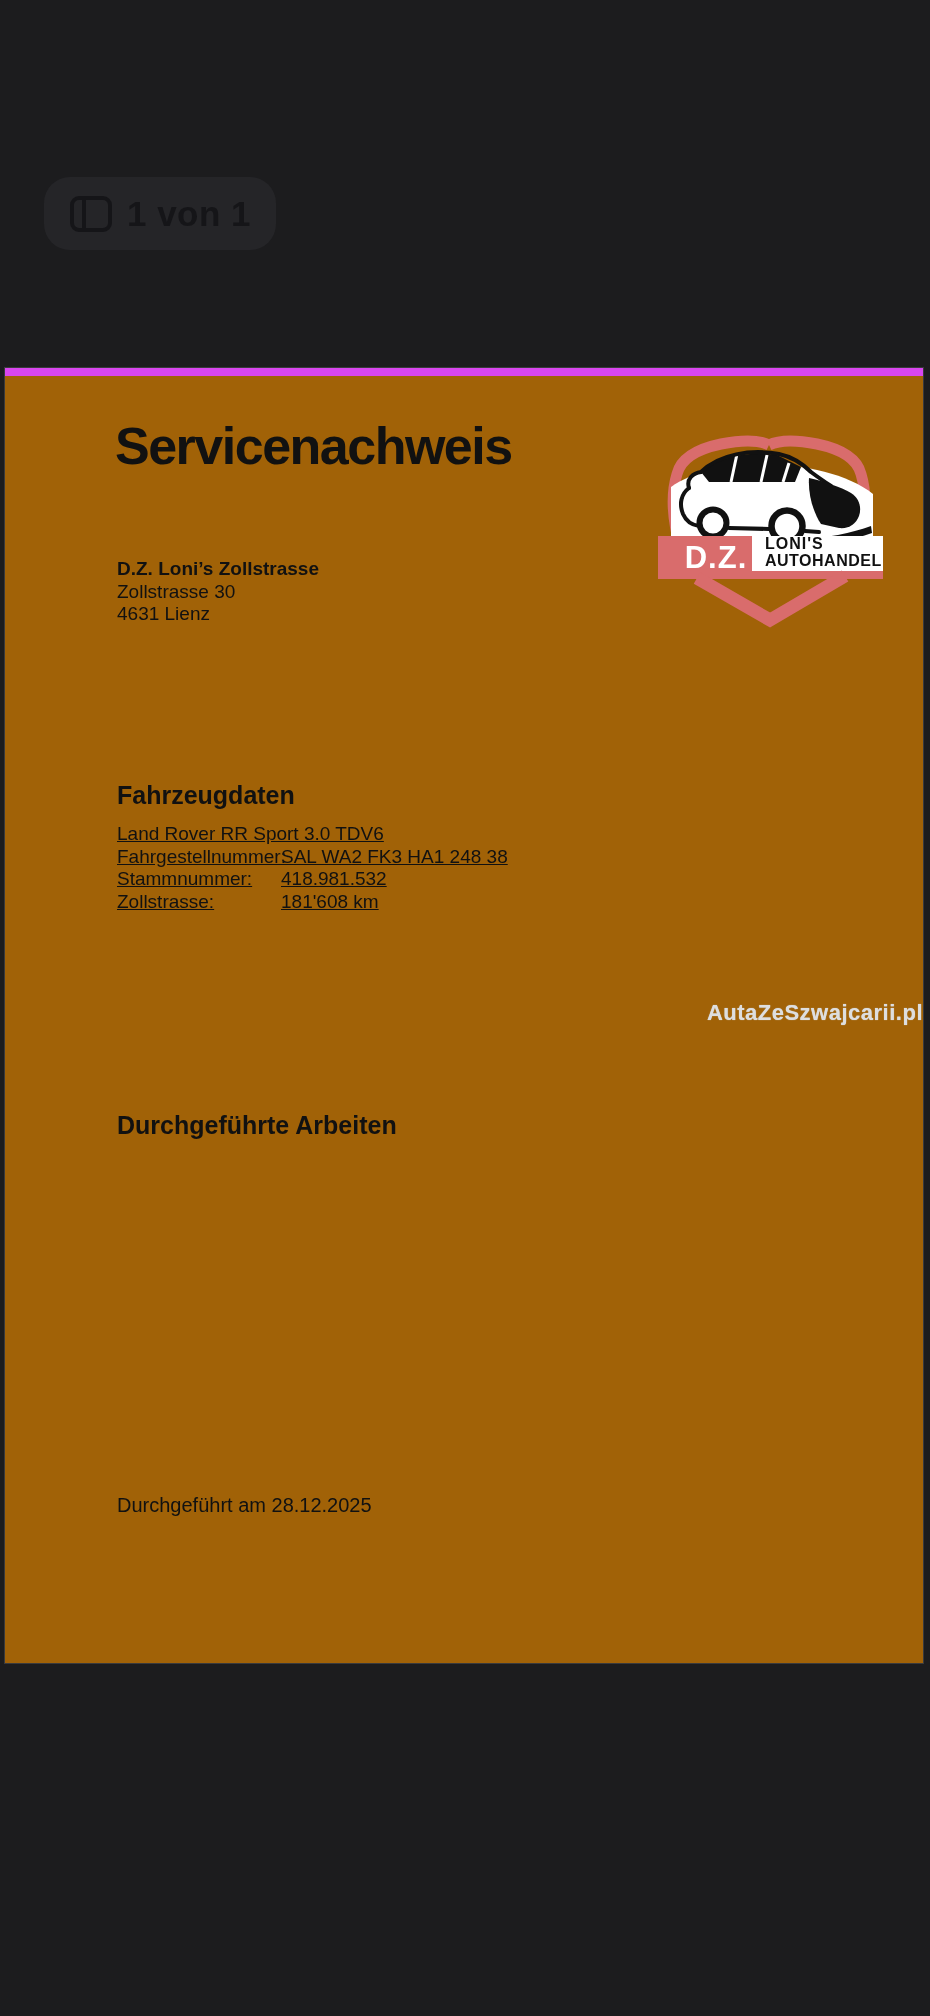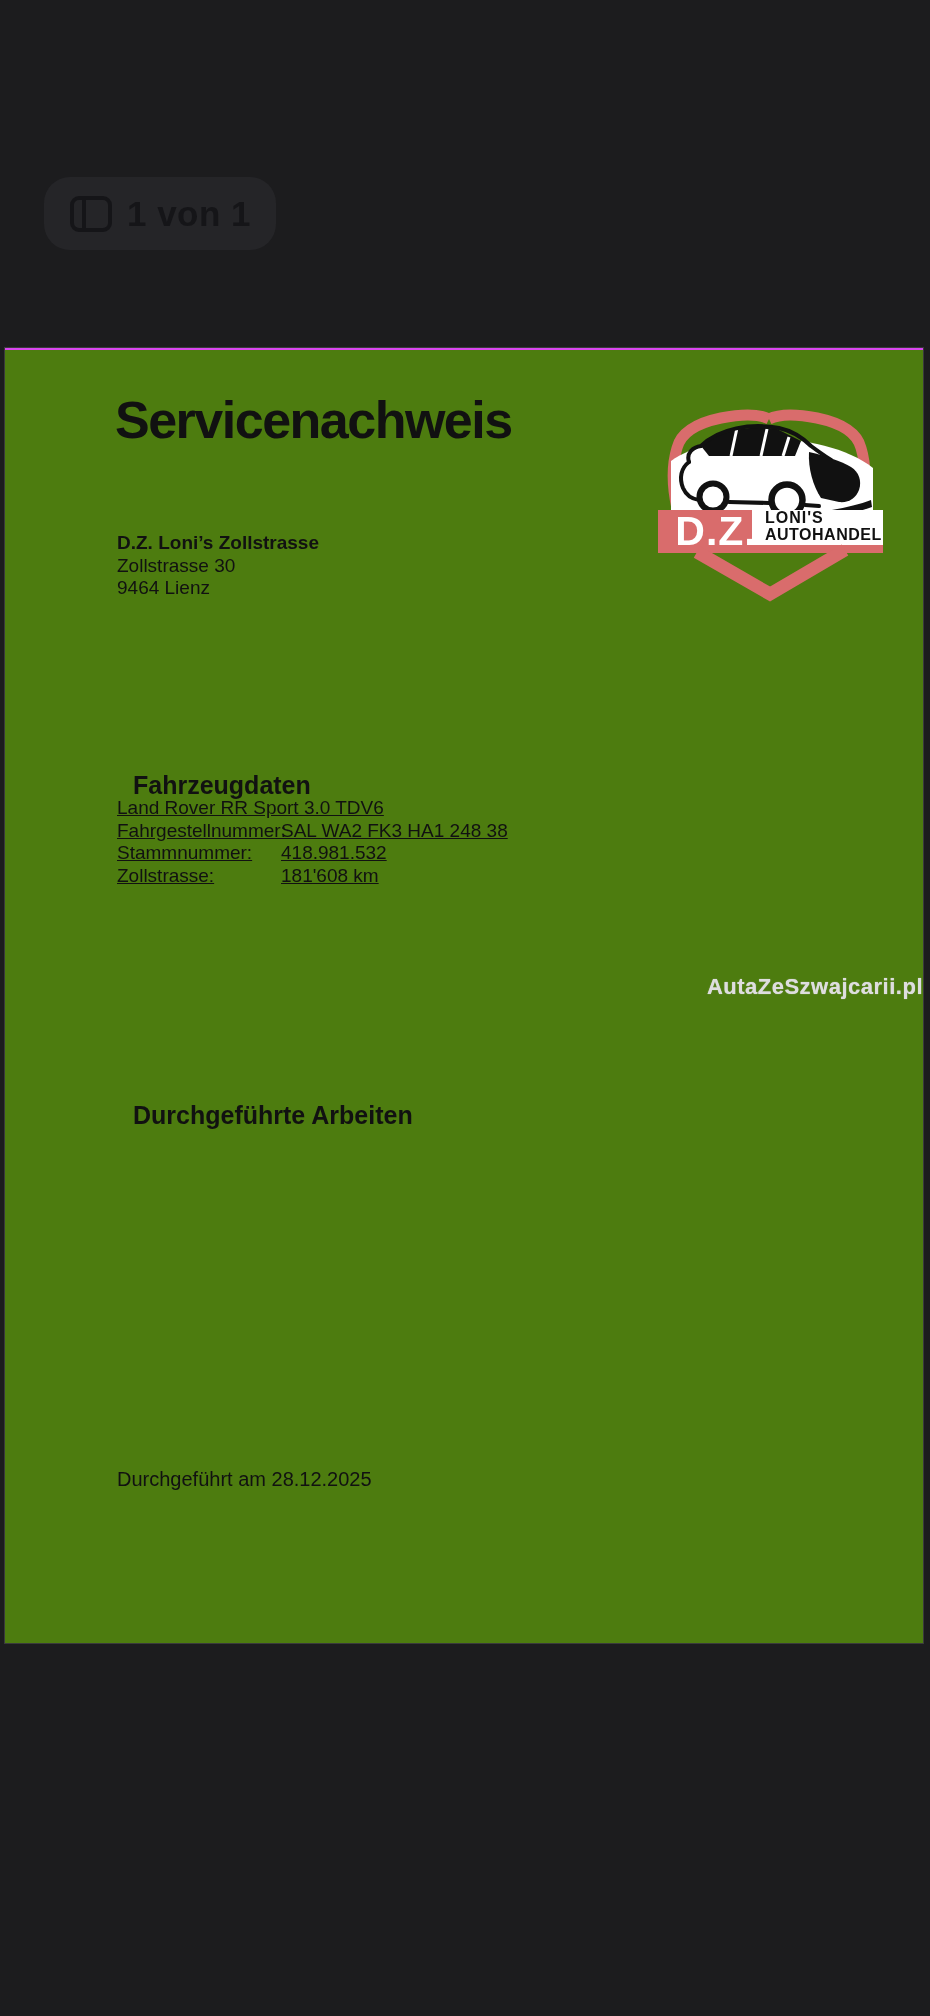--- a/index.html
+++ b/index.html
@@ -18,40 +18,40 @@
     background:#252528;
     display:flex;align-items:center;justify-content:center;gap:14px;
     color:#151518;
   }
   .page-indicator .pi-label{
     font-size:35px;font-weight:bold;letter-spacing:0.5px;
   }
 
   
   .page{
-    position:absolute;left:5px;top:348px;
+    position:absolute;left:5px;top:368px;
     width:918px;height:1295px;
-    background:#4d7c0f;
-    border-top:2px solid #d946ef;
+    background:#a16207;
+    border-top:8px solid #d946ef;
     box-shadow:0 0 0 1px #3a3a3c;
     box-sizing:border-box;
   }
   .doc-title{
     position:absolute;left:110px;top:40px;margin:0;
     font-size:52px;font-weight:bold;color:#111;
     letter-spacing:-1.5px;
   }
   .address{
     position:absolute;left:112px;top:182px;
     font-size:19px;line-height:22.6px;color:#111;
   }
   .address .addr-name{font-weight:bold;}
 
   .section-heading{
-    position:absolute;left:112px;margin:16px;
+    position:absolute;left:112px;margin:0;
     font-size:25px;font-weight:bold;color:#111;
   }
   .heading-vehicle{top:405px;}
   .heading-work{top:735px;}
 
   .vehicle-block{
     position:absolute;left:112px;top:447px;
     font-size:19px;line-height:22.6px;color:#111;text-decoration:underline;
   }
   .kv-row{display:flex;}
@@ -78,21 +78,21 @@
 
   
   .logo{
     position:absolute;left:648px;top:56px;
     width:232px;height:200px;
   }
   .logo svg{position:absolute;left:0;top:0;}
   .logo-dz{
     position:absolute;left:5px;top:104px;width:116px;height:43px;
     display:flex;align-items:center;justify-content:center;
-    color:#ffffff;font-size:41px;font-weight:bold;letter-spacing:1px;
+    color:#ffffff;font-size:31px;font-weight:bold;letter-spacing:1px;
   }
   .logo-line1{
     position:absolute;left:112px;top:103px;
     color:#111;font-size:16px;font-weight:bold;letter-spacing:1px;
   }
   .logo-line2{
     position:absolute;left:112px;top:120px;
     color:#111;font-size:16px;font-weight:bold;letter-spacing:0.5px;
   }
 </style>
@@ -148,21 +148,21 @@
         <path d="M44,146 L117,188 L192,144" fill="none" stroke="#d96c6c" stroke-width="13"></path>
       </svg>
       <div class="logo-dz">D.Z.</div>
       <div class="logo-line1">LONI'S</div>
       <div class="logo-line2">AUTOHANDEL</div>
     </div>
 
     <div class="address">
       <div class="addr-name">D.Z. Loni’s Zollstrasse</div>
       <div>Zollstrasse 30</div>
-      <div>9464 Lienz</div>
+      <div>4631 Lienz</div>
     </div>
 
     <h2 class="section-heading heading-vehicle">Fahrzeugdaten</h2>
     <div class="vehicle-block">
       <div>Land Rover RR Sport 3.0 TDV6</div>
       <div class="kv-row">
         <span class="kv-label">Fahrgestellnummer:</span>
         <span class="kv-value">SAL WA2 FK3 HA1 248 38</span>
       </div>
       <div class="kv-row">

